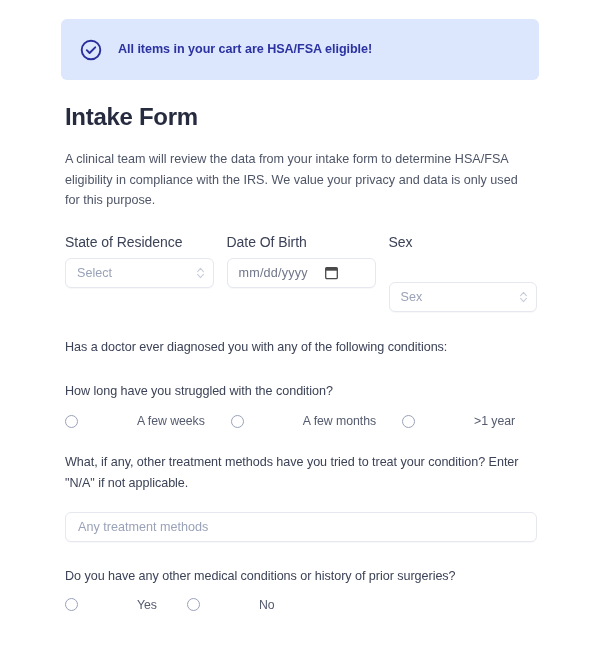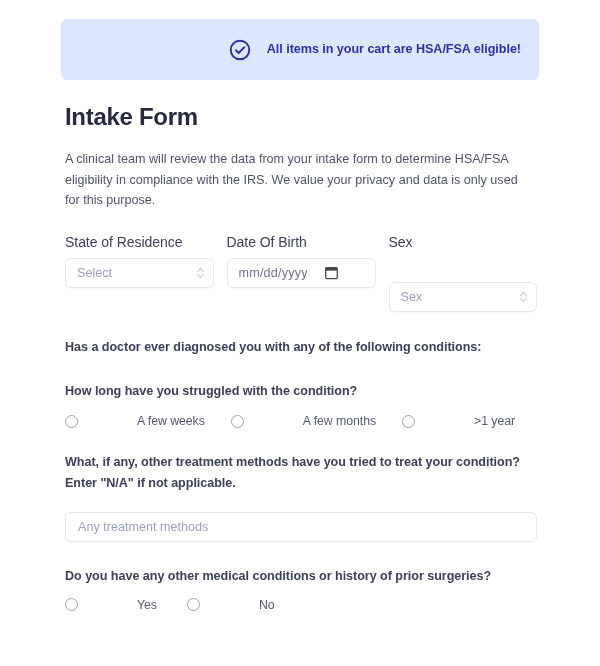--- a/index.html
+++ b/index.html
@@ -28,21 +28,20 @@
     left: 61px;
     top: 19px;
     width: 478px;
     height: 61px;
     background: #dce7fd;
     border-radius: 6px;
     display: flex;
     align-items: center;
     box-sizing: border-box;
     padding: 0 18px;
-    justify-content: flex-end;
   }
   .banner-icon {
     width: 24px;
     height: 24px;
     flex: 0 0 24px;
     margin-right: 15px;
     display: block;
   }
   .banner-text {
     display: flex;
@@ -147,21 +146,20 @@
     flex: 0 0 auto;
   }
   .dob-control { padding-right: 46px; gap: 13px; }
 
   
   .question {
     font-size: 12.6px;
     color: #3c4257;
     line-height: 1.6;
     letter-spacing: -0.05px;
-    font-weight: bold;
   }
   .q-conditions { margin-top: 25px; }
   .q-gap        { margin-top: 24px; }
 
   .checkbox-list {
     margin-top: 11px;
   }
   .check-row {
     display: flex;
     align-items: center;

